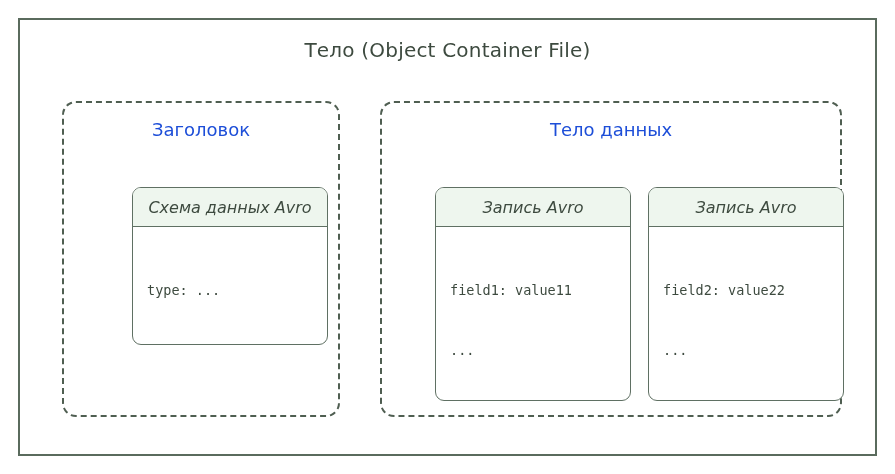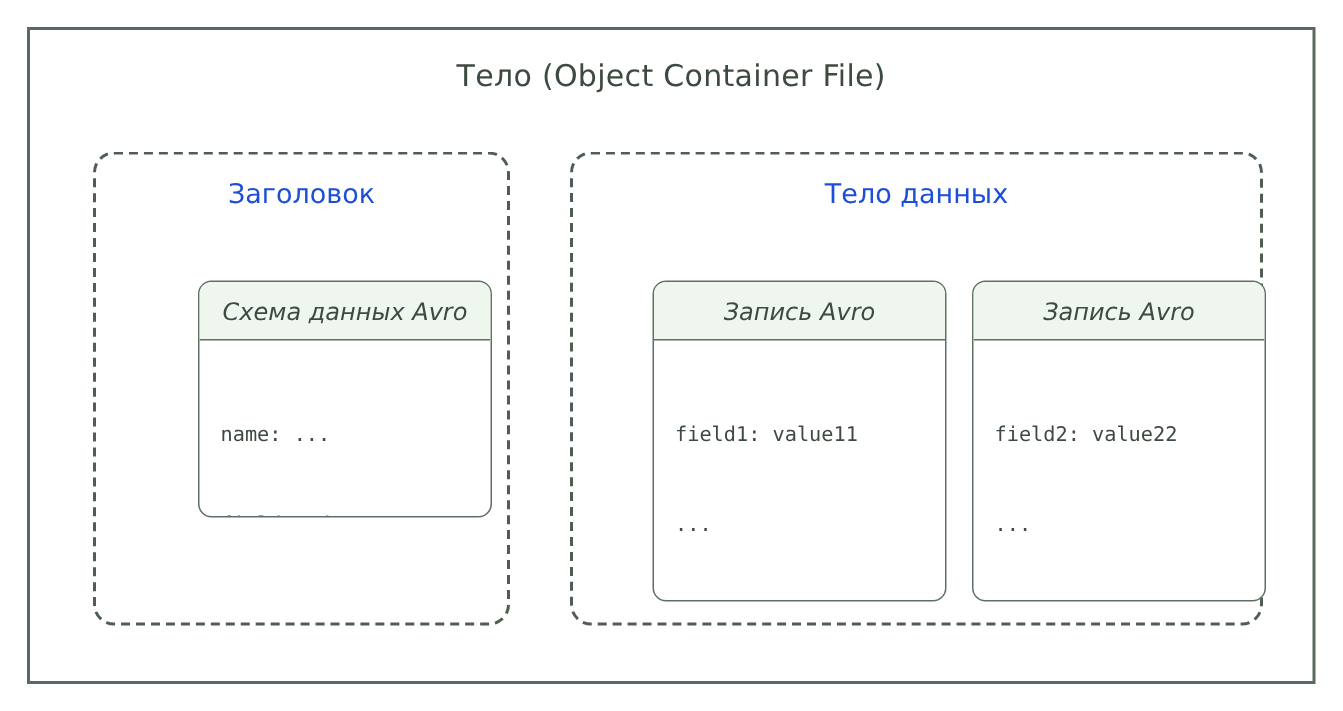--- a/index.html
+++ b/index.html
@@ -148,21 +148,21 @@
 
     <div class="outer-title">Тело (Object Container File)</div>
 
     <div class="dashed-group" id="group-header">
 
       <div class="group-title">Заголовок</div>
 
       <div class="card" id="card-schema">
         <div class="card-header">Схема данных Avro</div>
         <div class="card-body">
-          <div class="code-line">name: ...</div>
+          <div class="code-line">type: ...</div>
           <div class="code-line">field1: datatype1</div>
           
           
           
         </div>
       </div>
 
     </div>
 
     <div class="dashed-group" id="group-datablocks">

